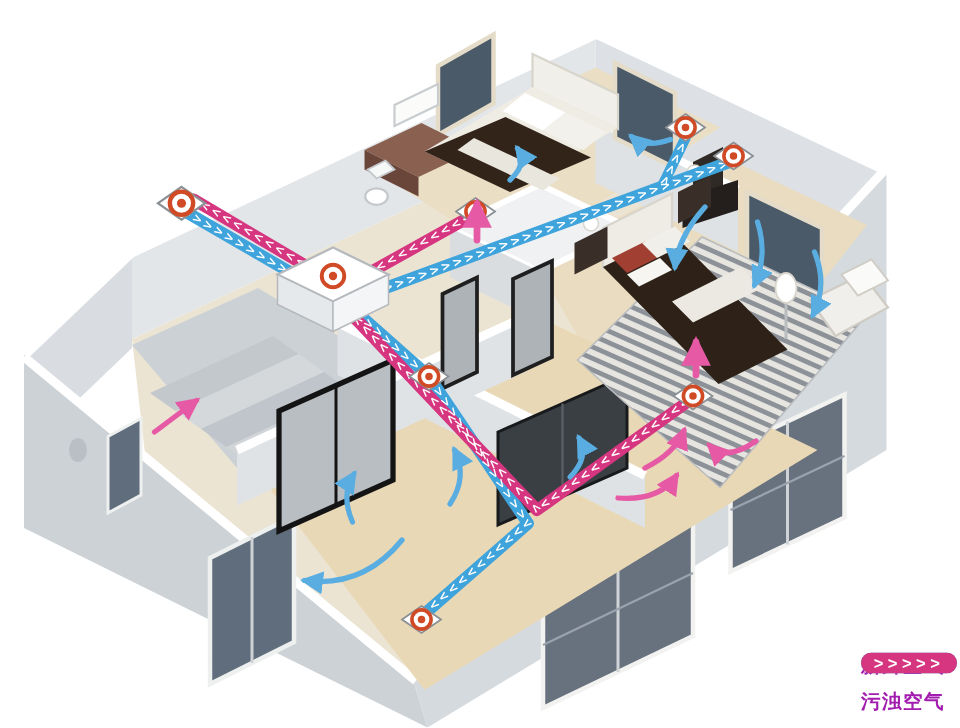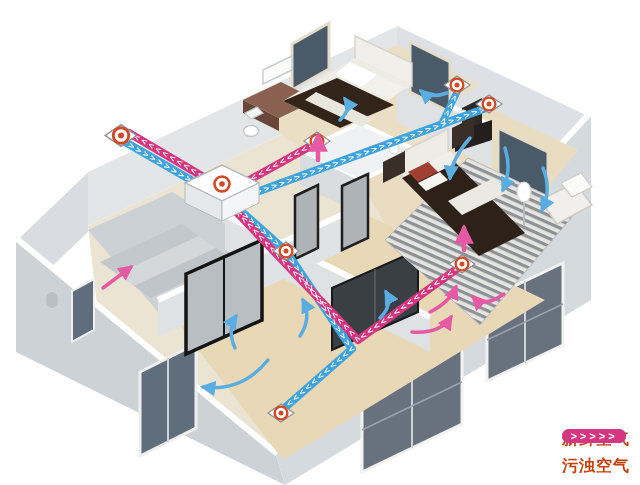--- a/index.html
+++ b/index.html
@@ -1,21 +1,21 @@
 <!DOCTYPE html>
 <html><head>
 <meta charset="utf-8">
 <style>
   html,body{margin:0;padding:0;background:#ffffff;}
   .stage{position:relative;width:640px;height:485px;background:#ffffff;overflow:hidden;
          font-family:"Liberation Sans", sans-serif;}
   .stage svg{position:absolute;left:0;top:0;}
   .legend{position:absolute;right:10px;bottom:8px;display:flex;flex-direction:column;gap:6px;}
   .legend-row{display:flex;align-items:center;gap:6px;justify-content:flex-end;}
-  .legend-label{font-size:16px;font-weight:600;color:#c2410c;letter-spacing:1px;}
+  .legend-label{font-size:13px;font-weight:600;color:#a21caf;letter-spacing:1px;}
   .pill-text{font-weight:bold;}
 </style>
 </head>
 <body>
 
 <div class="stage">
 <svg width="640" height="485" viewBox="0 0 640 485">
   <defs>
     <marker id="ab" viewBox="0 0 10 10" refX="8" refY="5" markerWidth="4.4" markerHeight="4.4" orient="auto">
       <path d="M0,0 L10,5 L0,10 z" fill="#5aade0"></path>

